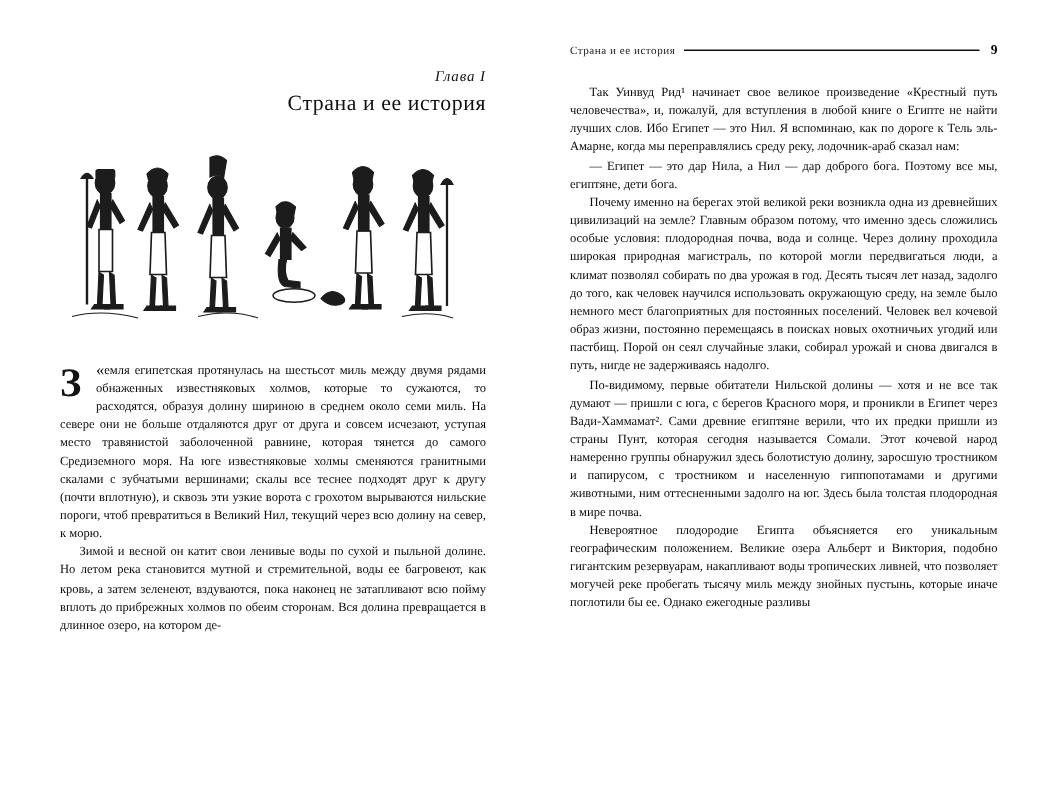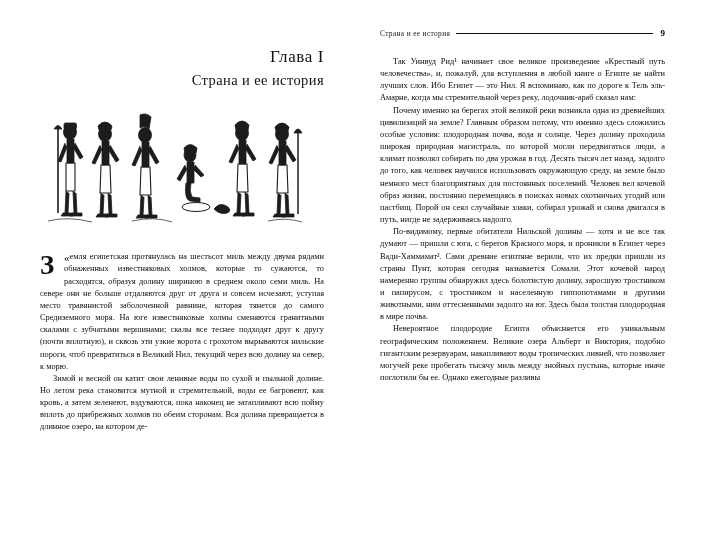--- a/index.html
+++ b/index.html
@@ -64,24 +64,25 @@
     padding-left: 8px;
     color: #000000;
   }
 
   
   .chapter-head {
     text-align: right;
     margin: 10px 0 0 0;
   }
   .chapter-number {
-    font-size: 17px;
+    font-size: 10px;
     letter-spacing: 0.6px;
     color: #111111;
     line-height: 1.5;
+    font-style: italic;
   }
   .chapter-title {
     font-size: 14.5px;
     letter-spacing: 0.4px;
     color: #111111;
     line-height: 1.5;
   }
 
   
   .illustration {
@@ -241,20 +242,21 @@
 
   <div class="page page-right">
 
     <div class="running-head">
       <span class="rh-title">Страна и ее история</span>
       <span class="rh-rule"></span>
       <span class="rh-page">9</span>
     </div>
 
     <div class="body-col">
-      <p>Так Уинвуд Рид¹ начинает свое великое произведение «Крестный путь человечества», и, пожалуй, для вступления в любой книге о Египте не найти лучших слов. Ибо Египет — это Нил. Я вспоминаю, как по дороге к Тель эль-Амарне, когда мы стремительной через реку, лодочник-араб сказал нам:</p>
+      <p>Так Уинвуд Рид¹ начинает свое великое произведение «Крестный путь человечества», и, пожалуй, для вступления в любой книге о Египте не найти лучших слов. Ибо Египет — это Нил. Я вспоминаю, как по дороге к Тель эль-Амарне, когда мы переправлялись среду реку, лодочник-араб сказал нам:</p>
+      <p>— Египет — это дар Нила, а Нил — дар доброго бога. Поэтому все мы, египтяне, дети бога.</p>
       <p>Почему именно на берегах этой великой реки возникла одна из древнейших цивилизаций на земле? Главным образом потому, что именно здесь сложились особые условия: плодородная почва, вода и солнце. Через долину проходила широкая природная магистраль, по которой могли передвигаться люди, а климат позволял собирать по два урожая в год. Десять тысяч лет назад, задолго до того, как человек научился использовать окружающую среду, на земле было немного мест благоприятных для постоянных поселений. Человек вел кочевой образ жизни, постоянно перемещаясь в поисках новых охотничьих угодий или пастбищ. Порой он сеял случайные злаки, собирал урожай и снова двигался в путь, нигде не задерживаясь надолго.</p>
       <p>По-видимому, первые обитатели Нильской долины — хотя и не все так думают — пришли с юга, с берегов Красного моря, и проникли в Египет через Вади-Хаммамат². Сами древние египтяне верили, что их предки пришли из страны Пунт, которая сегодня называется Сомали. Этот кочевой народ намеренно группы обнаружил здесь болотистую долину, заросшую тростником и папирусом, с тростником и населенную гиппопотамами и другими животными, ним оттесненными задолго на юг. Здесь была толстая плодородная в мире почва.</p>
       <p>Невероятное плодородие Египта объясняется его уникальным географическим положением. Великие озера Альберт и Виктория, подобно гигантским резервуарам, накапливают воды тропических ливней, что позволяет могучей реке пробегать тысячу миль между знойных пустынь, которые иначе поглотили бы ее. Однако ежегодные разливы</p>
     </div>
   </div>
 
 </div>
 
 </body></html>

